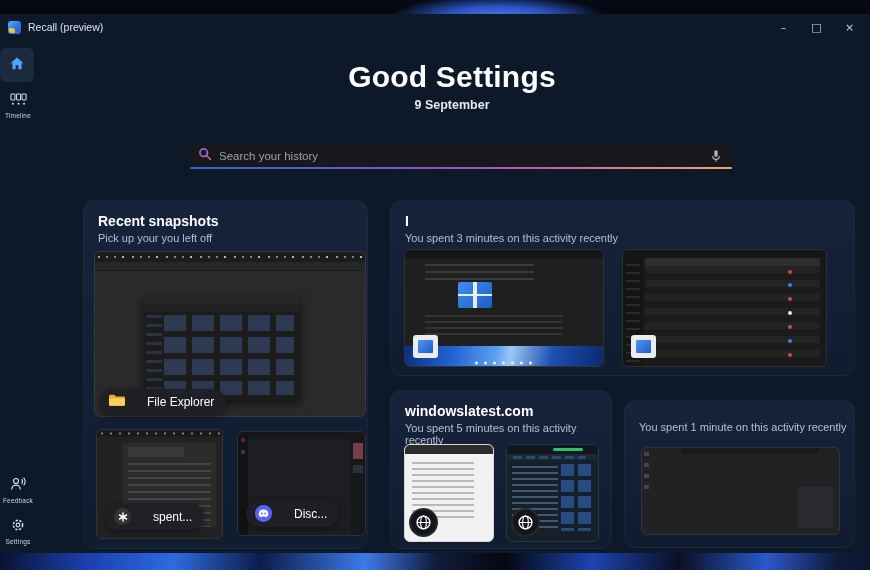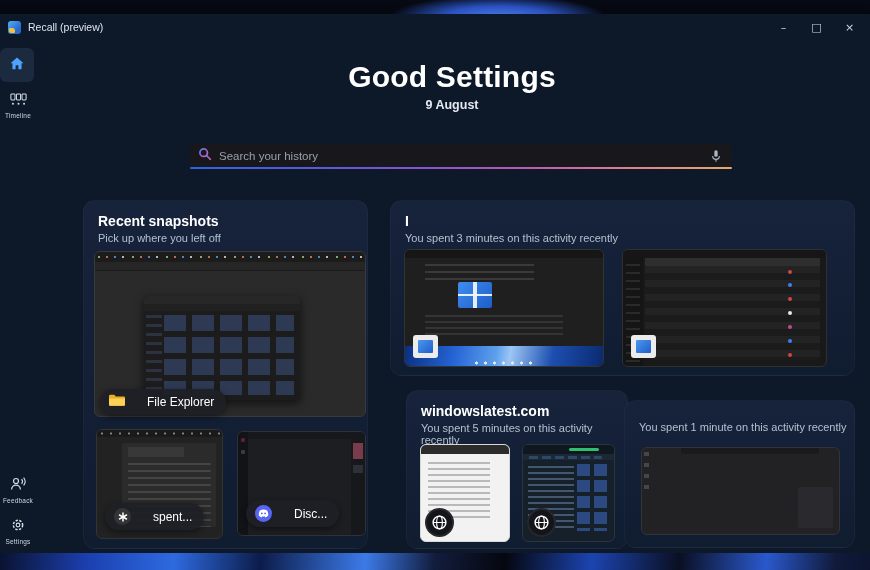--- a/index.html
+++ b/index.html
@@ -53,21 +53,21 @@
   .search-input::placeholder { color:#98a1ac; }
   .mic-btn { display:flex; align-items:center; justify-content:center; width:16px; height:18px; cursor:default; }
 
   
   .card { position:absolute; background:linear-gradient(180deg,#16233b 0%,#101c30 100%);
     border:1px solid rgba(255,255,255,.035); border-radius:12px; }
   .card-title { position:absolute; top:12px; left:14px; font-size:14px; font-weight:700; color:#ffffff; }
   .card-sub { position:absolute; top:31px; left:14px; font-size:11px; color:#b4c0d1; }
   .card-recent   { left:83px;  top:186px; width:285px; height:349px; }
   .card-activity1{ left:390px; top:186px; width:465px; height:176px; }
-  .card-web      { left:390px; top:376px; width:222px; height:159px;margin-left:16px; }
+  .card-web      { left:390px; top:376px; width:222px; height:159px; }
   .card-activity2{ left:624px; top:386px; width:231px; height:148px; }
   .card-activity2 .card-sub { top:20px; }
 
   .thumb { position:absolute; border-radius:6px; overflow:hidden; cursor:pointer; }
 
   
   .fe-thumb { left:10px; top:50px; width:272px; height:166px; background:#2a2a2a; border:1px solid #3a3a3a; }
   .chrome-tabs { position:absolute; top:0; left:0; right:0; height:10px; background:#1c1c1c;
     background-image: radial-gradient(circle 1.3px at 4px 5px, #7fae6a 1.2px, transparent 1.4px),
       radial-gradient(circle 1.3px at 12px 5px, #c06a5a 1.2px, transparent 1.4px),
@@ -229,21 +229,21 @@
         <svg width="14" height="14" viewBox="0 0 16 16">
             <circle cx="8" cy="8" r="5.3" fill="none" stroke="#d6dde6" stroke-width="1.7" stroke-dasharray="2.7 1.6"></circle>
             <circle cx="8" cy="8" r="2.1" fill="none" stroke="#d6dde6" stroke-width="1.3"></circle>
           </svg>
       </span>
       <span class="rail-label">Settings</span>
     </div>
   </div>
 
   <div class="greeting-title">Good Settings</div>
-  <div class="greeting-date">9 August</div>
+  <div class="greeting-date">9 September</div>
 
   <div class="search-bar">
     <span>
       <svg width="14" height="14" viewBox="0 0 16 16">
           <defs>
             <linearGradient id="sg" x1="0" y1="0" x2="1" y2="1">
               <stop offset="0" stop-color="#4a8df0"></stop>
               <stop offset="0.5" stop-color="#9a5ad8"></stop>
               <stop offset="1" stop-color="#e06a9a"></stop>
             </linearGradient>
@@ -258,21 +258,21 @@
           <rect x="4" y="1" width="4" height="8" rx="2" fill="#aeb6c0"></rect>
           <path d="M2 8 a4 4 0 0 0 8 0" fill="none" stroke="#aeb6c0" stroke-width="1.3"></path>
           <line x1="6" y1="12.5" x2="6" y2="15" stroke="#aeb6c0" stroke-width="1.3"></line>
         </svg>
     </span>
   </div>
   <div class="search-underline"></div>
 
   <div class="card card-recent">
     <div class="card-title">Recent snapshots</div>
-    <div class="card-sub">Pick up where you left off</div>
+    <div class="card-sub">Pick up your you left off</div>
 
     <div class="thumb fe-thumb">
       <span class="chrome-tabs"></span>
       <span class="chrome-address"></span>
       <span class="fe-window">
         <span class="fe-titlebar"></span>
         <span class="fe-ribbon"></span>
         <span class="fe-nav"></span>
         <span class="fe-grid"></span>
       </span>

